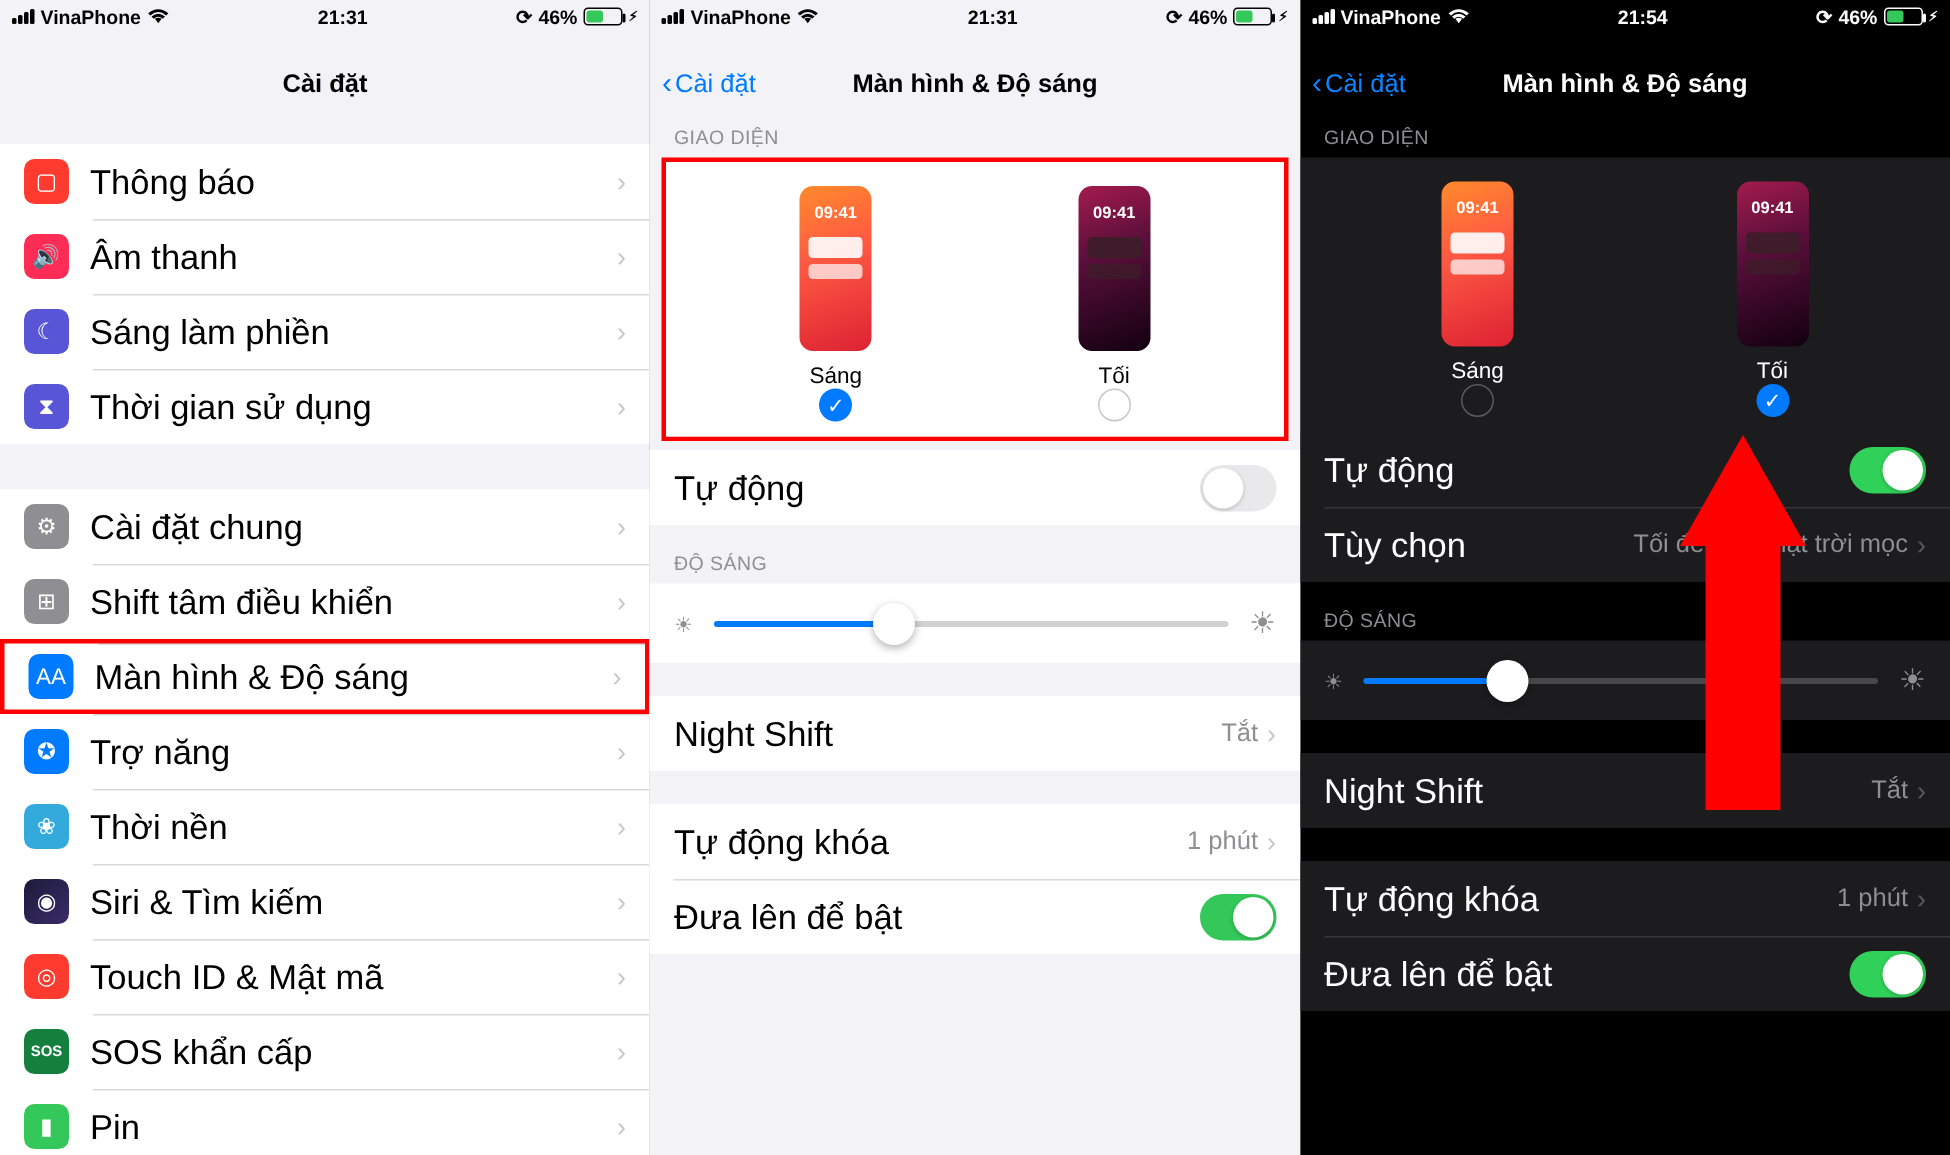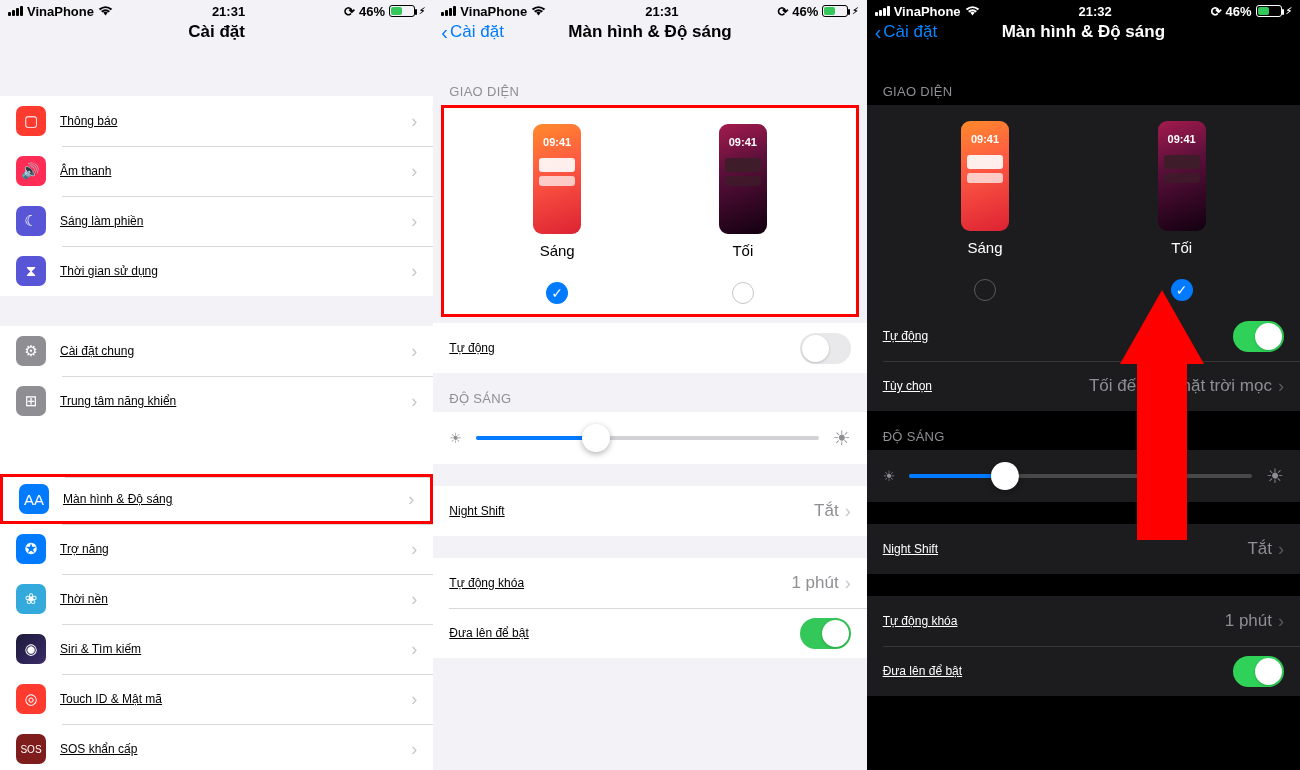--- a/index.html
+++ b/index.html
@@ -16,56 +16,56 @@
   .dark .sig span { background:#fff; }
   .sig span:nth-child(1){height:4px;} .sig span:nth-child(2){height:6px;} .sig span:nth-child(3){height:8px;} .sig span:nth-child(4){height:10px;} 
   .batt { display:inline-block; width:26px; height:12px; border:1px solid #000; border-radius:3px; position:relative; }
   .dark .batt { border-color:#fff; }
   .batt::after { content:""; position:absolute; right:-3px; top:3px; width:2px; height:6px; background:#000; border-radius:1px;}
   .dark .batt::after { background:#fff; }
   .batt .fill { position:absolute; left:1px; top:1px; bottom:1px; width:46%; background:#34c759; border-radius:2px;}
   .bolt { color:#000; font-size:9px;}
   .dark .bolt{ color:#fff; }
   
-  .navbar { position:relative; height:44px; display:flex; align-items:flex-start; justify-content:center; font-size:17px; font-weight:600; }
+  .navbar { position:relative; height:44px; display:flex; align-items:flex-end; justify-content:center; font-size:17px; font-weight:600; }
   .back { position:absolute; left:8px; display:flex; align-items:center; gap:2px; font-weight:400; font-size:17px; color:#007aff; }
   .dark .back { color:#0a84ff; }
   .chev-l { font-size:20px; line-height:1; }
   
   .group-header { font-size:13px; color:#8e8e93; padding:18px 16px 6px; text-transform:uppercase; letter-spacing:0.3px; }
   .dark .group-header { color:#8e8e93; }
   
   .cell-group { background:#fff; }
   .dark .cell-group { background:#1c1c1e; }
   .cell { display:flex; align-items:center; height:50px; padding:0 16px; background:#fff; position:relative; }
   .dark .cell { background:#1c1c1e; }
   .cell + .cell::before { content:""; position:absolute; left:62px; right:0; top:0; height:0.5px; background:rgba(0,0,0,0.15);}
   .dark .cell + .cell::before { background:rgba(255,255,255,0.12); left:16px; }
   .nopad .cell + .cell::before { left:16px; }
   .icon { width:30px; height:30px; border-radius:7px; margin-right:14px; display:flex; align-items:center; justify-content:center; color:#fff; font-size:15px; flex-shrink:0;}
-  .cell-label { flex:1; font-size:12px;text-decoration:underline; }
+  .cell-label { flex:1; font-size:23px; }
   .cell-value { color:#8e8e93; font-size:17px; margin-right:6px; }
   .chev-r { color:#c7c7cc; font-size:18px; }
   .dark .chev-r { color:#5a5a5e; }
   .spacer { height:30px; }
   
-  .redbox { border:3px solid #f00;margin-top:48px; }
+  .redbox { border:3px solid #f00; }
   
   .appearance-row { display:flex; justify-content:space-around; padding:16px 20px 10px; background:#fff;}
   .dark .appearance-row { background:#1c1c1e;}
   .apv { width:120px; text-align:center; }
   .apv .thumb { width:48px; height:110px; border-radius:9px; margin:0 auto 8px; position:relative; overflow:hidden;}
   .thumb.lightT { background:linear-gradient(160deg,#ff8a2b 0%,#ff5b43 40%,#d23 100%); }
   .thumb.darkT { background:linear-gradient(160deg,#a31b4d 0%,#5a0f3a 40%,#120010 100%); }
   .thumb .notif { position:absolute; top:34px; left:6px; right:6px; height:14px; border-radius:3px; background:rgba(255,255,255,0.9);}
   .thumb.darkT .notif { background:rgba(60,30,40,0.9); }
   .thumb .notif2 { top:52px; height:10px; background:rgba(255,255,255,0.7);}
   .thumb.darkT .notif2 { background:rgba(60,30,40,0.7);}
   .thumb .tclock { position:absolute; top:12px; width:100%; text-align:center; color:#fff; font-size:11px; font-weight:600;}
-  .apv-label { font-size:15px; margin-bottom:23px; }
+  .apv-label { font-size:15px; margin-bottom:0; }
   .radio { width:22px; height:22px; border-radius:50%; margin:0 auto; display:flex; align-items:center; justify-content:center; }
   .radio.sel { background:#007aff; color:#fff; font-size:14px;}
   .radio.unsel { border:1.5px solid #c7c7cc; }
   .dark .radio.unsel { border-color:#5a5a5e; }
   
   .toggle { width:51px; height:31px; border-radius:16px; background:#e9e9eb; position:relative; flex-shrink:0;}
   .toggle.on { background:#34c759; }
   .dark .toggle { background:#39393d; }
   .dark .toggle.on { background:#30d158; }
   .toggle::after { content:""; position:absolute; width:27px; height:27px; background:#fff; border-radius:50%; top:2px; left:2px; box-shadow:0 1px 3px rgba(0,0,0,0.2);}
@@ -149,21 +149,21 @@
     <div class="spacer"></div>
 
     <div class="cell-group">
       <div class="cell">
         <div class="icon" style="background:#8e8e93">⚙︎</div>
         <div class="cell-label">Cài đặt chung</div>
         <span class="chev-r">›</span>
       </div>
       <div class="cell">
         <div class="icon" style="background:#8e8e93">⊞</div>
-        <div class="cell-label">Trung tâm năng khiển</div>
+        <div class="cell-label">Shift tâm điều khiển</div>
         <span class="chev-r">›</span>
       </div>
       <div class="cell redbox">
         <div class="icon" style="background:#007aff">AA</div>
         <div class="cell-label">Màn hình &amp; Độ sáng</div>
         <span class="chev-r">›</span>
       </div>
       <div class="cell">
         <div class="icon" style="background:#007aff">✪</div>
         <div class="cell-label">Trợ năng</div>
@@ -178,21 +178,21 @@
         <div class="icon" style="background:linear-gradient(135deg,#1b1b3a,#3b2b6a)">◉</div>
         <div class="cell-label">Siri &amp; Tìm kiếm</div>
         <span class="chev-r">›</span>
       </div>
       <div class="cell">
         <div class="icon" style="background:#ff3b30">◎</div>
         <div class="cell-label">Touch ID &amp; Mật mã</div>
         <span class="chev-r">›</span>
       </div>
       <div class="cell">
-        <div class="icon" style="background:#7f1d1d;font-size:10px;font-weight:400">SOS</div>
+        <div class="icon" style="background:#15803d;font-size:10px;font-weight:700">SOS</div>
         <div class="cell-label">SOS khẩn cấp</div>
         <span class="chev-r">›</span>
       </div>
       <div class="cell">
         <div class="icon" style="background:#34c759">▮</div>
         <div class="cell-label">Pin</div>
         <span class="chev-r">›</span>
       </div>
     </div>
   </div>
@@ -302,21 +302,21 @@
             <span></span>
             <span></span>
             <span></span>
             <span></span>
           </span>
         <span>VinaPhone</span>
         <svg class="wifi-svg" viewBox="0 0 20 14">
             <path d="M10 13 L7 9 Q10 7 13 9 Z M4 7 Q10 2 16 7 L14 9 Q10 5.5 6 9 Z M1 4 Q10 -3 19 4 L17 6 Q10 0 3 6 Z" fill="currentColor"></path>
           </svg>
       </div>
-      <div>21:32</div>
+      <div>21:54</div>
       <div class="right">
         <span>⟳</span>
         <span>46%</span>
         <span class="batt">
             <span class="fill"></span>
           </span>
         <span class="bolt">⚡︎</span>
       </div>
     </div>
 

